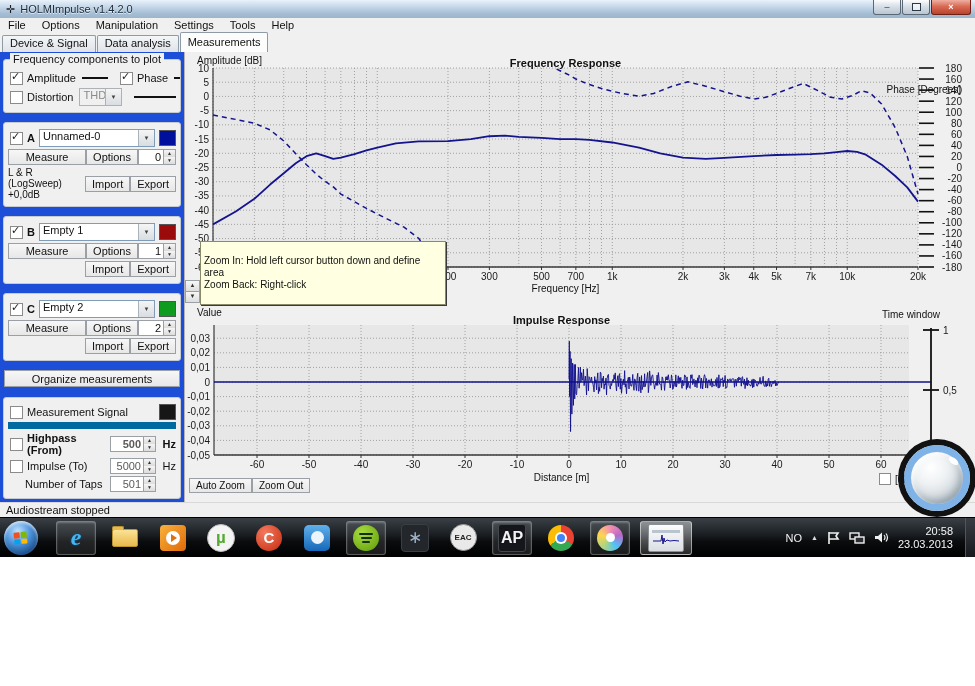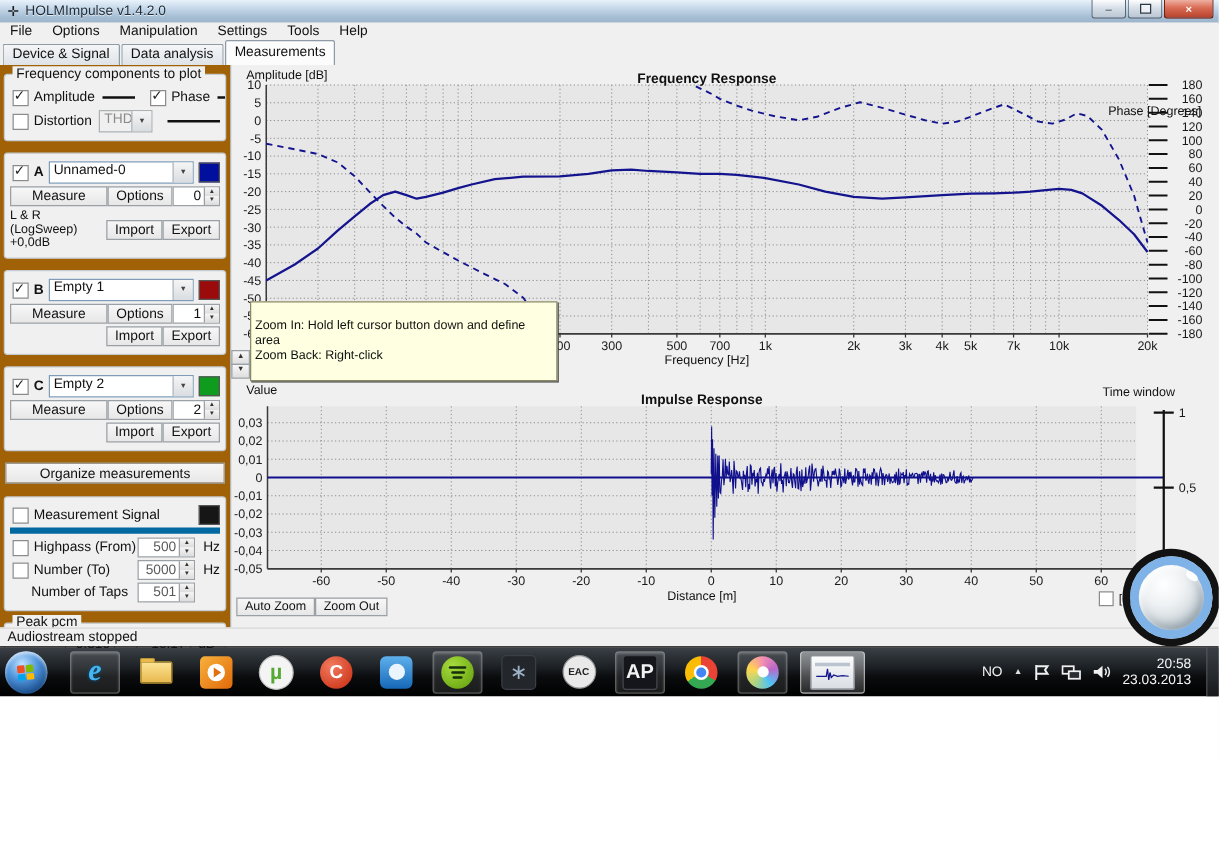--- a/index.html
+++ b/index.html
@@ -27,21 +27,21 @@
     display:flex;align-items:center;border-bottom:1px solid #f0f0f0;}
   .menu-item{padding:0 8px;height:15px;line-height:15px;cursor:default;}
   .tabstrip{position:absolute;left:0;top:33px;width:975px;height:19px;background:#f0f0f0;
     display:flex;align-items:flex-end;padding-left:2px;box-sizing:border-box;}
   .tab{height:16px;line-height:15px;padding:0 7px;border:1px solid #8e9aa6;border-bottom:none;
     border-radius:2px 2px 0 0;background:linear-gradient(#f4f6f8,#dfe3e8);margin-right:1px;}
   .tab.selected{height:19px;line-height:18px;background:#fcfcfc;position:relative;z-index:2;}
 
   
   .content{position:absolute;left:0;top:52px;width:975px;height:450px;display:flex;}
-  .left-panel{width:184px;height:450px;box-sizing:border-box;padding:4px 2px 0 2px;background:#a16207;}
+  .left-panel{width:184px;height:450px;box-sizing:border-box;padding:4px 2px 0 2px;background:#1d4ed8;}
   .group{border:1px solid #c6cbd1;border-radius:3px;position:relative;margin:3px 1px 9px 1px;
     padding:8px 4px 4px 4px;background:#f0f0f0;}
   .group .legend{position:absolute;top:-7px;left:6px;background:#f0f0f0;padding:0 3px;}
   .row{display:flex;align-items:center;margin:2px 0;min-height:16px;}
   .cb{width:11px;height:11px;background:#fff;border:1px solid #8b8b8b;display:inline-block;
     position:relative;flex:none;margin:0 4px 0 2px;}
   .cb.checked::after{content:"✓";position:absolute;left:0;top:-3px;font-size:11px;font-weight:bold;color:#222;}
   .line-sample{height:0;border-top:2px solid #111;flex:none;}
   .line-sample.dashed{border-top-style:dashed;}
   .combo{flex:1;height:16px;background:#fff;border:1px solid #7f9db9;display:flex;align-items:flex-start;
@@ -247,35 +247,35 @@
       </div>
 
       <div class="btn" style="height:17px;margin:0 2px 10px 2px;">Organize measurements</div>
 
       <div class="group">
         <div class="row" style="margin-top:-2px;">
           <span class="cb"></span>
           <span style="flex:1;">Measurement Signal</span>
           <span class="swatch" id="swatch-signal" style="background: rgb(22, 22, 22);"></span>
         </div>
-        <div class="row" style="border-top:5px solid #0369a1;padding-top:3px;">
+        <div class="row" style="border-top:7px solid #0369a1;padding-top:3px;font-weight:bold;">
           <span class="cb"></span>
           <span style="flex:1;">Highpass (From)</span>
           <span class="spin">
             <span class="val muted" style="width:30px;">500</span>
             <span class="arrows">
                 <span>▲</span>
                 <span>▼</span>
               </span>
           </span>
           <span style="width:20px;text-align:right;">Hz</span>
         </div>
         <div class="row">
           <span class="cb"></span>
-          <span style="flex:1;">Number (To)</span>
+          <span style="flex:1;">Impulse (To)</span>
           <span class="spin">
             <span class="val muted" style="width:30px;">5000</span>
             <span class="arrows">
                 <span>▲</span>
                 <span>▼</span>
               </span>
           </span>
           <span style="width:20px;text-align:right;">Hz</span>
         </div>
         <div class="row">

